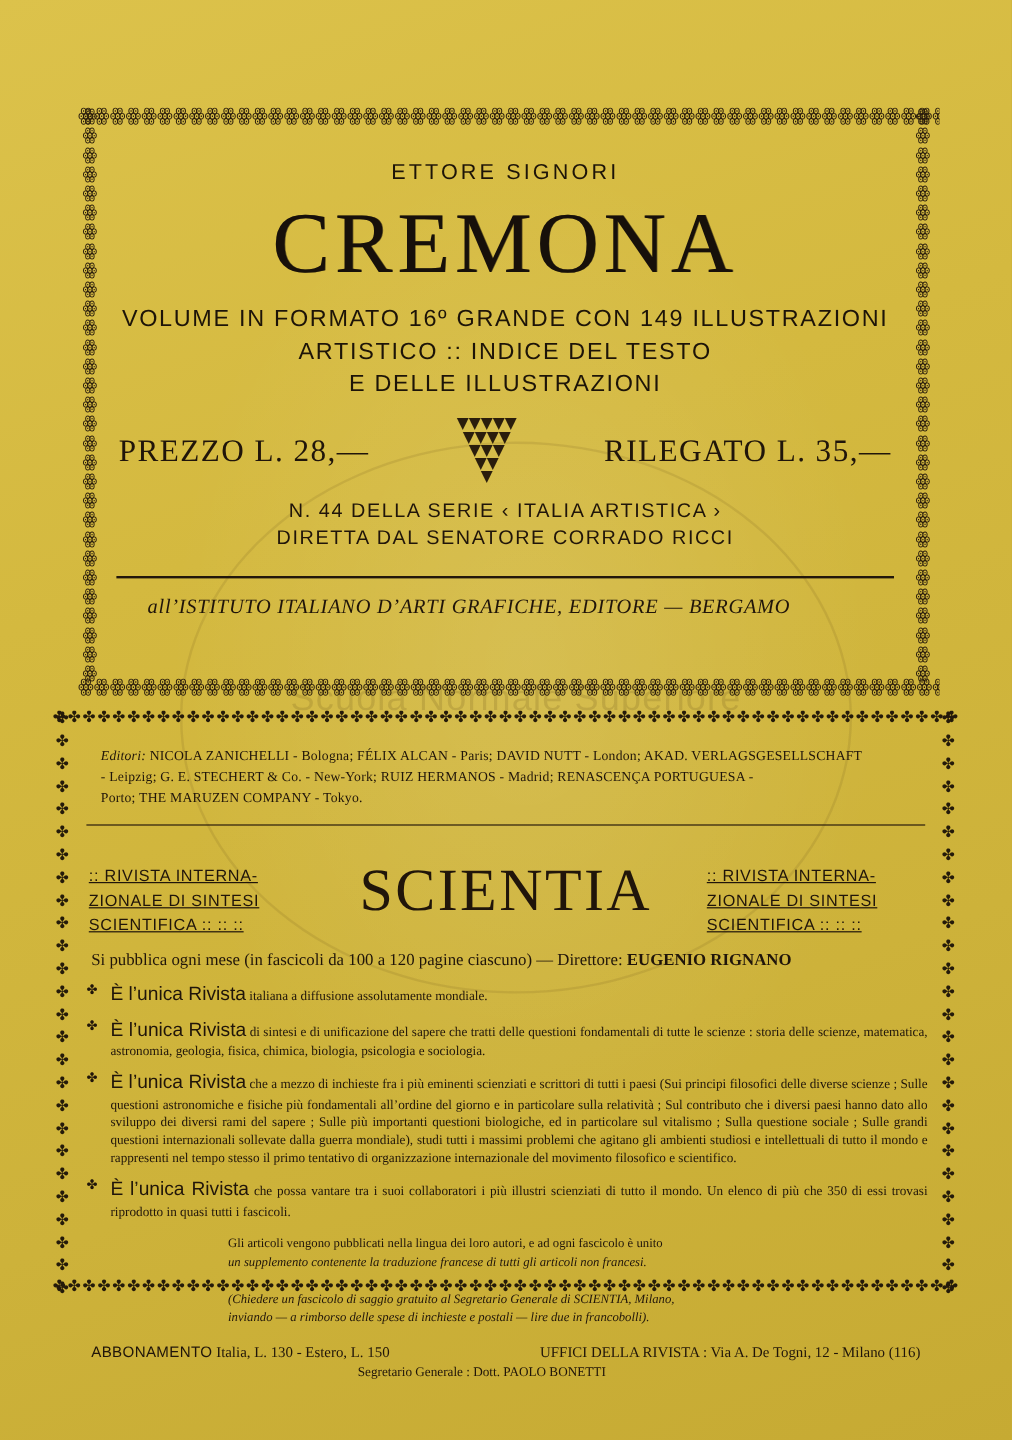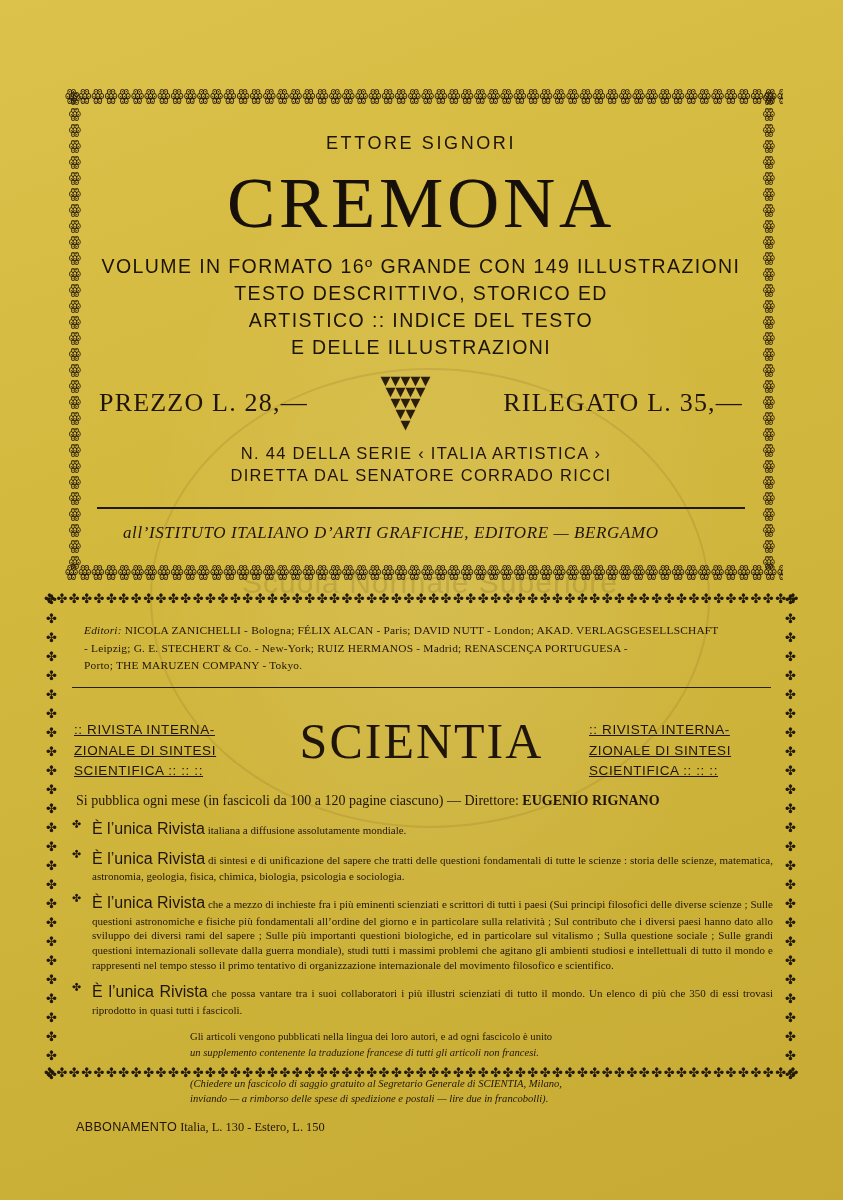--- a/index.html
+++ b/index.html
@@ -291,21 +291,20 @@
   <div class="top-frame">
     <div class="orn-band orn-top">ꙮꙮꙮꙮꙮꙮꙮꙮꙮꙮꙮꙮꙮꙮꙮꙮꙮꙮꙮꙮꙮꙮꙮꙮꙮꙮꙮꙮꙮꙮꙮꙮꙮꙮꙮꙮꙮꙮꙮꙮꙮꙮꙮꙮꙮꙮꙮꙮꙮꙮꙮꙮꙮꙮꙮꙮꙮꙮꙮꙮ</div>
     <div class="orn-band orn-bottom">ꙮꙮꙮꙮꙮꙮꙮꙮꙮꙮꙮꙮꙮꙮꙮꙮꙮꙮꙮꙮꙮꙮꙮꙮꙮꙮꙮꙮꙮꙮꙮꙮꙮꙮꙮꙮꙮꙮꙮꙮꙮꙮꙮꙮꙮꙮꙮꙮꙮꙮꙮꙮꙮꙮꙮꙮꙮꙮꙮꙮ</div>
     <div class="orn-band orn-left">ꙮꙮꙮꙮꙮꙮꙮꙮꙮꙮꙮꙮꙮꙮꙮꙮꙮꙮꙮꙮꙮꙮꙮꙮꙮꙮꙮꙮꙮꙮ</div>
     <div class="orn-band orn-right">ꙮꙮꙮꙮꙮꙮꙮꙮꙮꙮꙮꙮꙮꙮꙮꙮꙮꙮꙮꙮꙮꙮꙮꙮꙮꙮꙮꙮꙮꙮ</div>
 
     <div class="top-inner">
       <div class="author">ETTORE SIGNORI</div>
       <div class="title-cremona">CREMONA</div>
       <div class="subline">VOLUME IN FORMATO 16º GRANDE CON 149 ILLUSTRAZIONI</div>
-      <div class="subline s2">TESTO DESCRITTIVO, STORICO ED</div>
       <div class="subline s2">ARTISTICO :: INDICE DEL TESTO</div>
       <div class="subline s2">E DELLE ILLUSTRAZIONI</div>
 
       <div class="price-row">
         <div class="price">PREZZO L. 28,—</div>
         <div class="tri-orn">
           ▼▼▼▼▼<br>▼▼▼▼<br>▼▼▼<br>▼▼<br>▼
         </div>
         <div class="price">RILEGATO L. 35,—</div>
       </div>
@@ -378,27 +377,29 @@
           <span class="lead">È l’unica Rivista</span><span> che possa vantare tra i suoi collaboratori i più illustri scienziati di tutto il mondo. Un elenco di più che 350 di essi trovasi riprodotto in quasi tutti i fascicoli.</span>
         </div>
 
       </div>
 
       <div class="note">
         <span>Gli articoli vengono pubblicati nella lingua dei loro autori, e ad ogni fascicolo è unito</span><br>
         <i>un supplemento contenente la traduzione francese di tutti gli articoli non francesi.</i><br>
         <br>
         <i>(Chiedere un fascicolo di saggio gratuito al Segretario Generale di SCIENTIA, Milano,</i><br>
-        <i>inviando — a rimborso delle spese di spedizione e postali — lire due in francobolli).</i>
+        <i>inviando — a rimborso delle spese di inchieste e postali — lire due in francobolli).</i>
       </div>
 
       <div class="sub-row">
         <div>
           <span class="lbl">ABBONAMENTO</span>
           <span>Italia, L. 130 - Estero, L. 150</span>
         </div>
-      </div>
-
+        <div>UFFICI DELLA RIVISTA : Via A. De Togni, 12 - Milano (116)</div>
+      </div>
+
+      <div class="secretary">Segretario Generale : Dott. PAOLO BONETTI</div>
 
     </div>
   </div>
 
 </div>
 
 </body></html>

